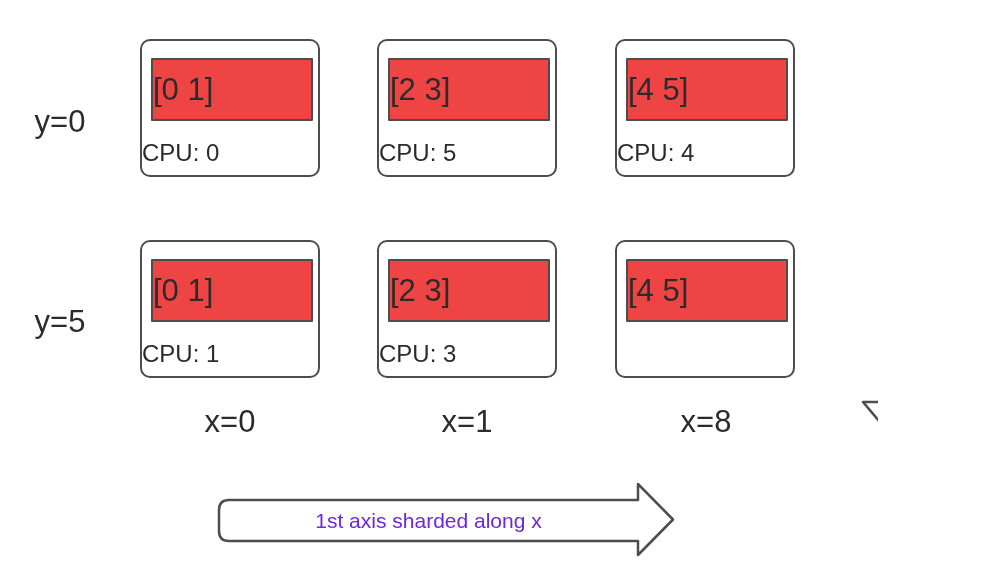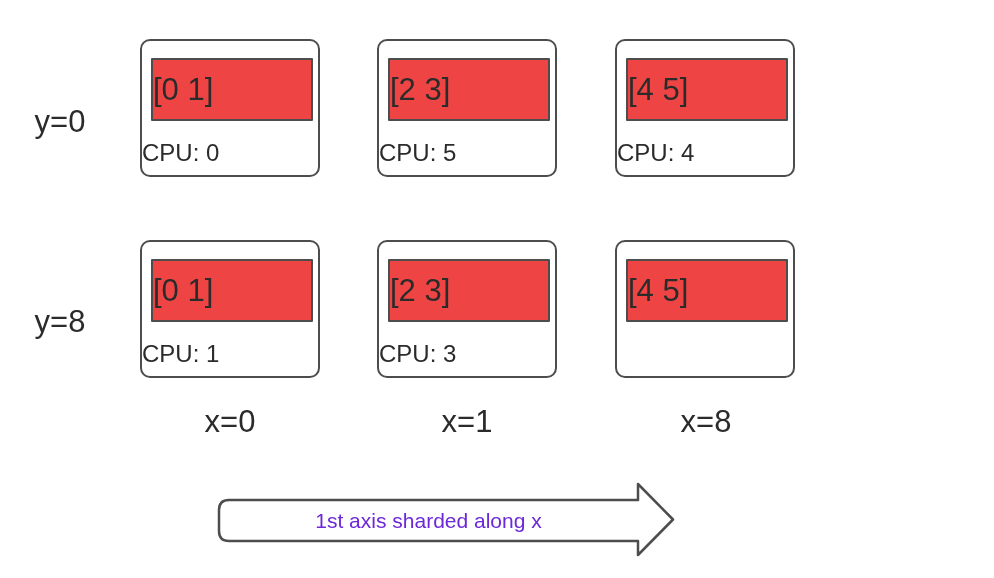--- a/index.html
+++ b/index.html
@@ -8,20 +8,21 @@
     background: #ffffff;
     font-family: "Liberation Sans", sans-serif;
   }
   .canvas {
     position: relative;
     width: 854px;
     height: 578px;
     background: #ffffff;
     overflow: hidden;
     color: #303030;
+    padding-left: 24px;
   }
   .device {
     position: absolute;
     width: 180px;
     height: 138px;
     background: #ffffff;
     border: 2.5px solid #4d4d4d;
     border-radius: 10px;
     box-sizing: border-box;
   }
@@ -93,21 +94,21 @@
     font-size: 21px;
     color: #6d28d9;
   }
 </style>
 </head>
 <body>
 
 <div class="canvas">
 
   <div class="axis-label" style="left:15px; top:103px;">y=0</div>
-  <div class="axis-label" style="left:15px; top:303px;">y=8</div>
+  <div class="axis-label" style="left:15px; top:303px;">y=5</div>
 
   <div class="device" style="left:140px; top:39px;">
     <div class="shard">
       <span>[0 1]</span>
     </div>
     <div class="cpu">CPU: 0</div>
   </div>
   <div class="device" style="left:377px; top:39px;">
     <div class="shard">
       <span>[2 3]</span>

